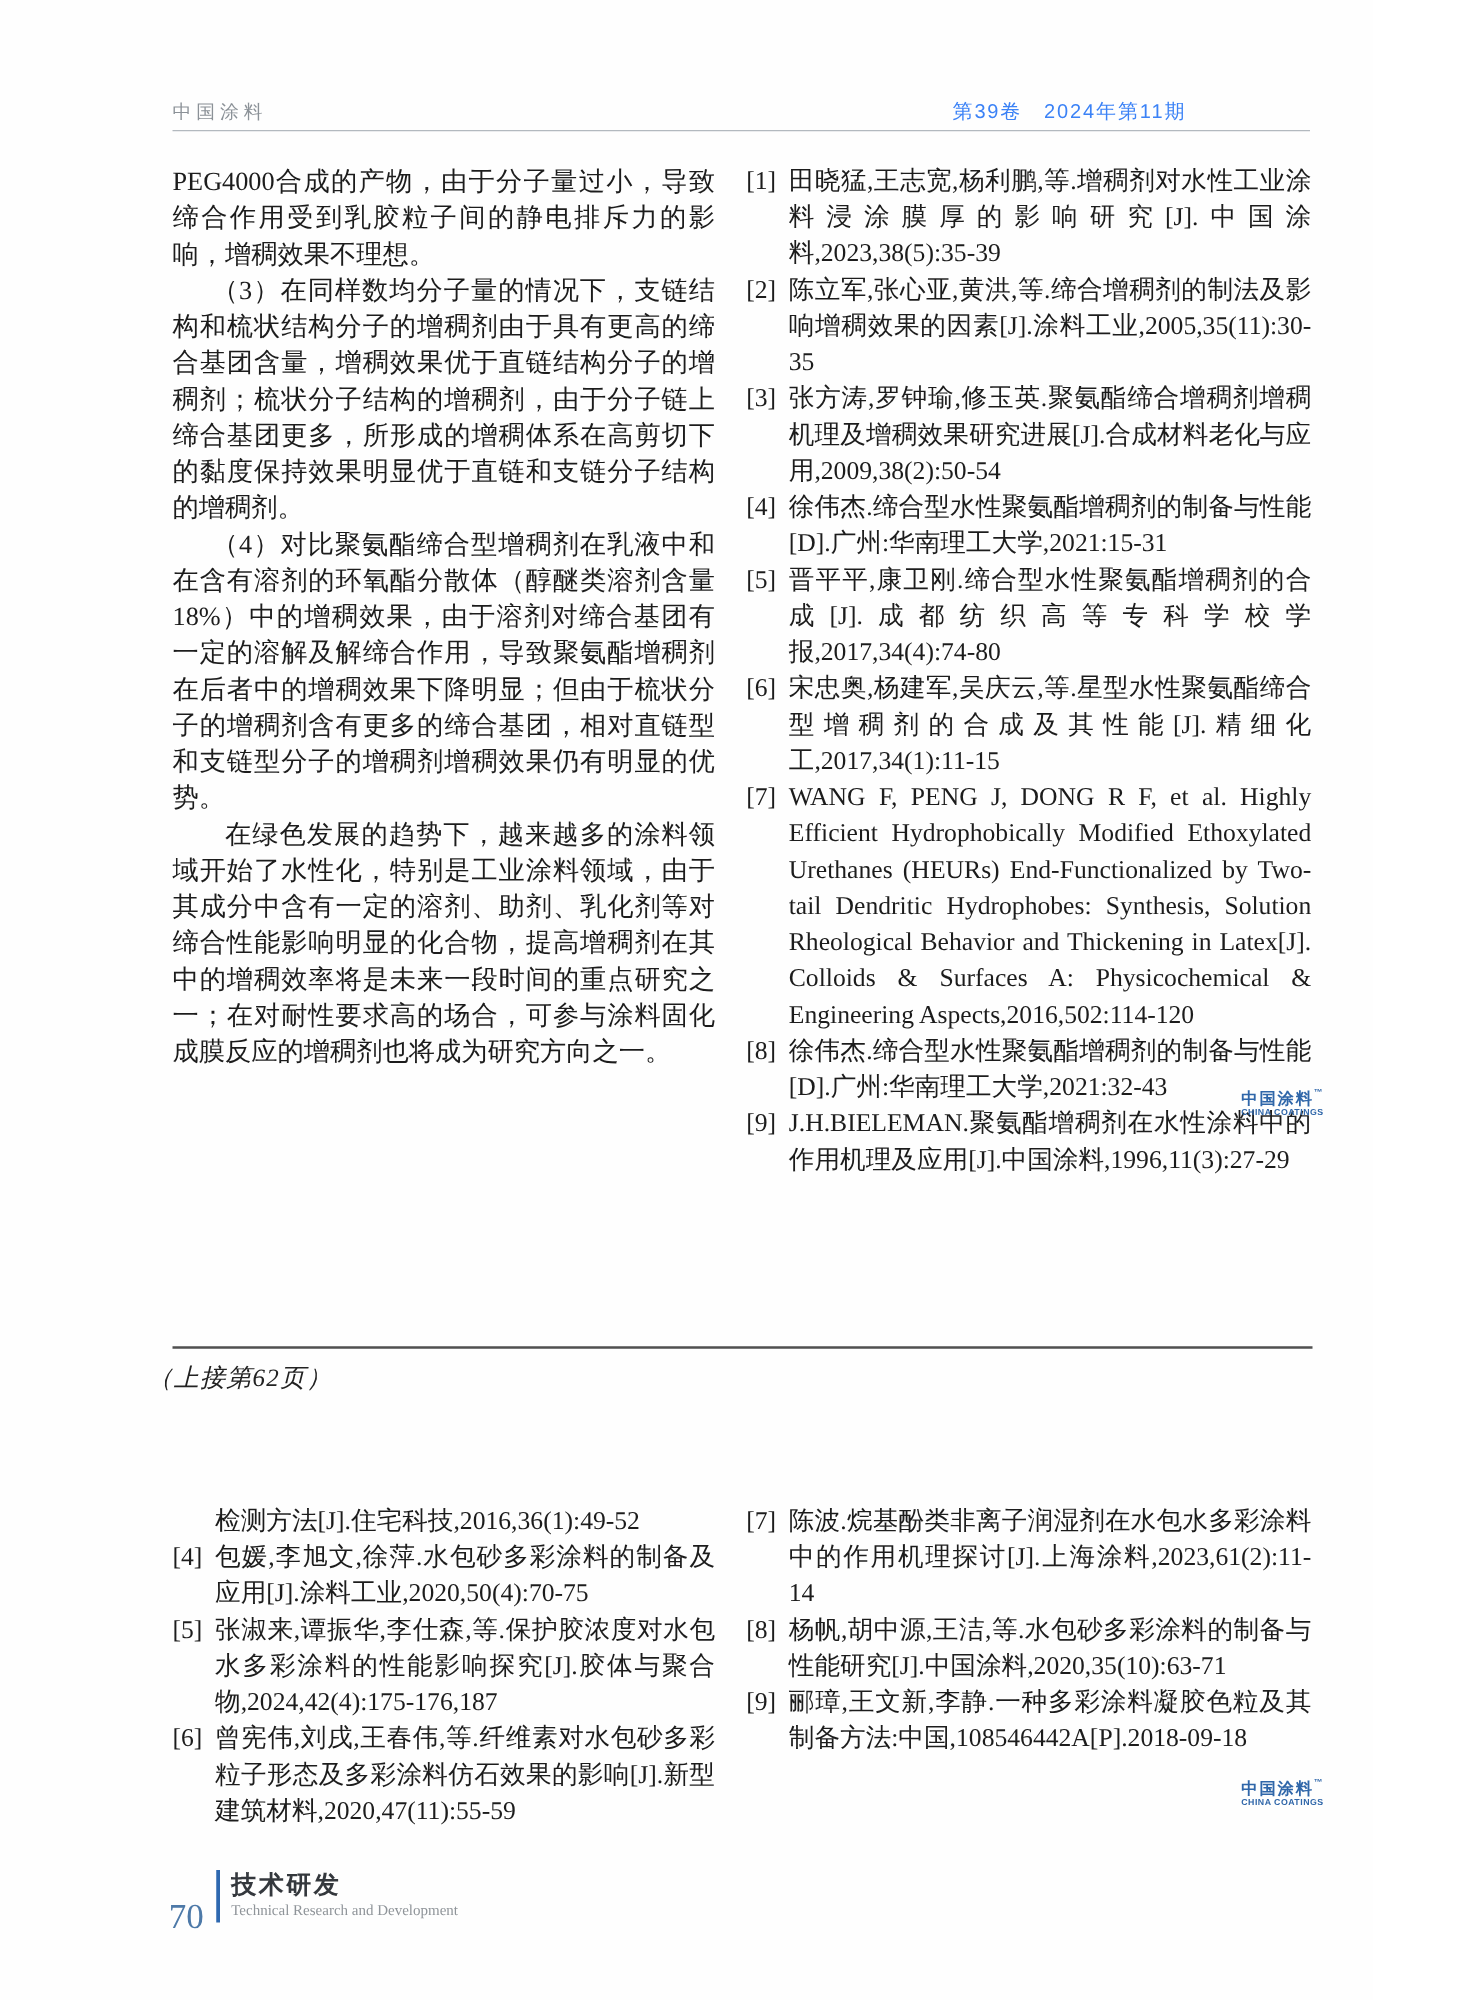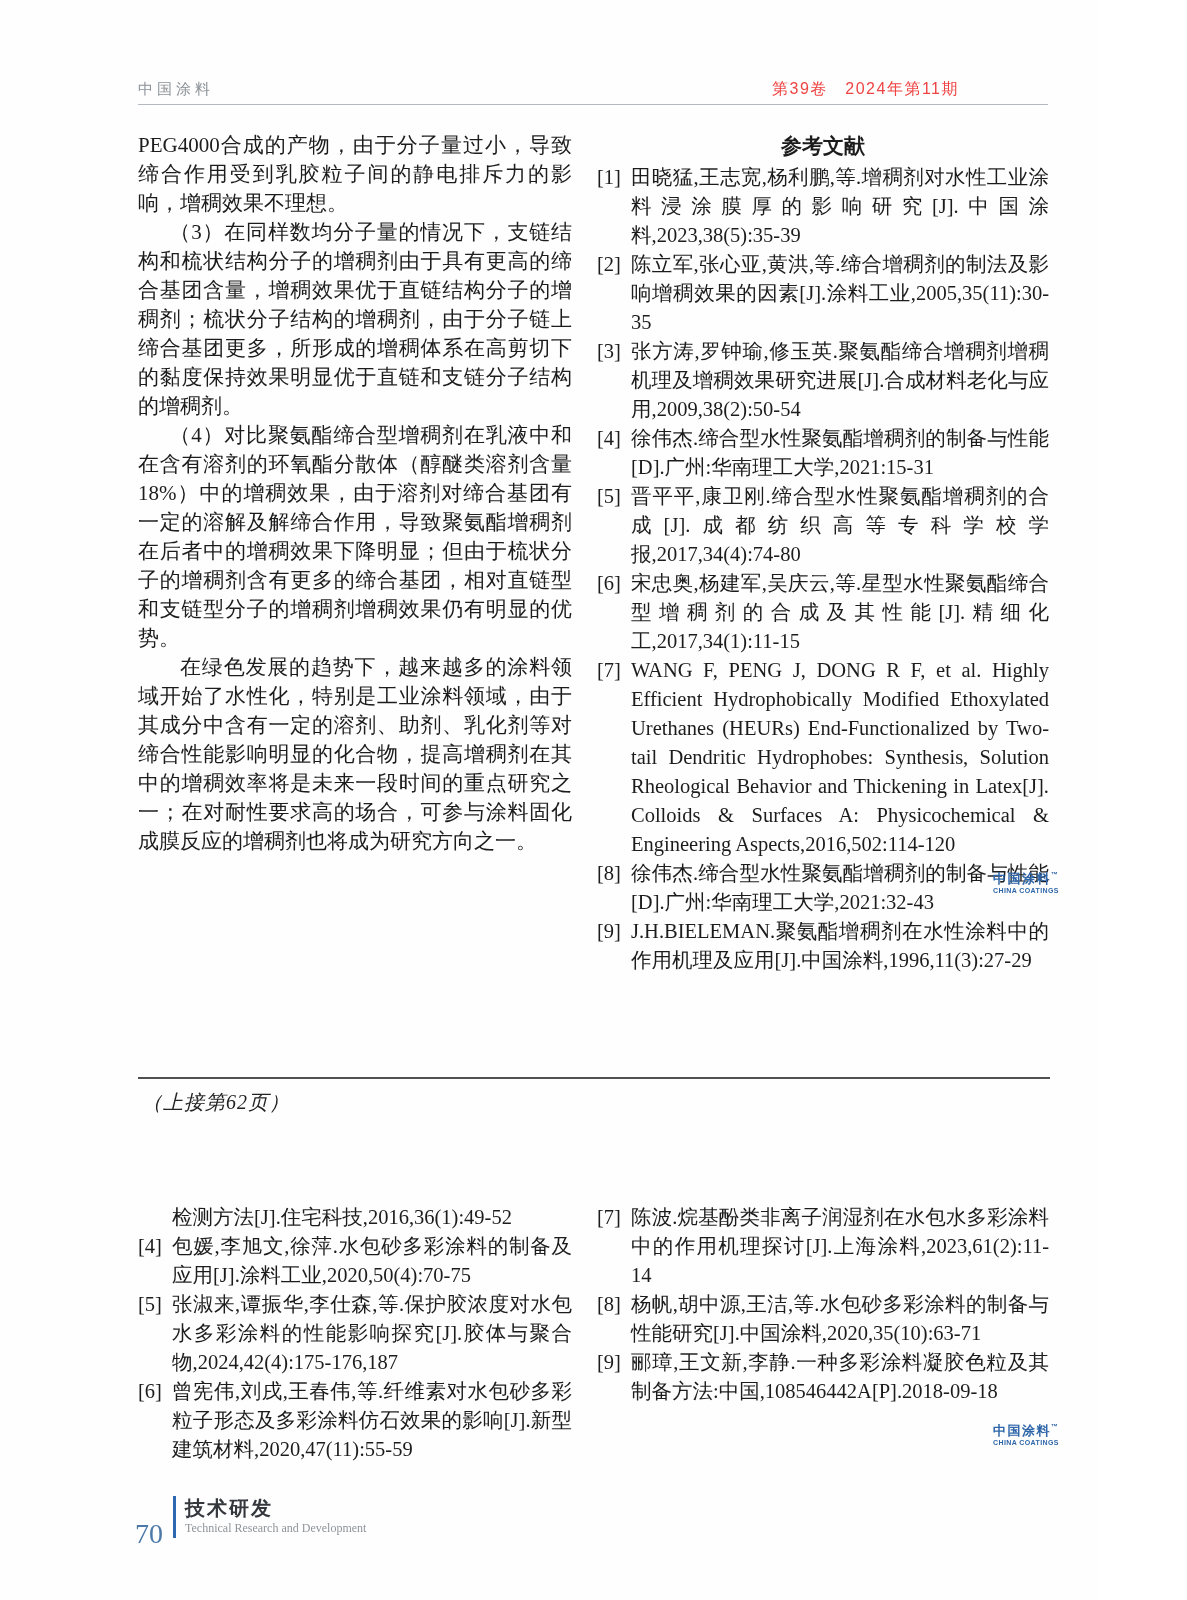--- a/index.html
+++ b/index.html
@@ -6,37 +6,37 @@
   .page{
     position:relative;width:1098px;height:1600px;background:#fefefe;
     font-family:"Liberation Serif","DejaVu Serif",serif;color:#1c1c1c;overflow:hidden;
   }
   
   .hdr-left{
     position:absolute;left:138px;top:80px;font-size:15px;letter-spacing:4px;
     color:#8b9197;font-family:"Liberation Sans","DejaVu Sans",sans-serif;
   }
   .hdr-right{
-    position:absolute;right:139px;top:79px;font-size:16px;letter-spacing:1.5px;
-    color:#ef4444;font-family:"Liberation Sans","DejaVu Sans",sans-serif;
+    position:absolute;right:149px;top:79px;font-size:16px;letter-spacing:1.5px;
+    color:#3b82f6;font-family:"Liberation Sans","DejaVu Sans",sans-serif;
   }
   .hdr-rule{position:absolute;left:138px;top:104px;width:910px;height:0;border-top:1px solid #b3b9bf;}
   
   .article{position:absolute;left:138px;top:131px;width:434px;}
   .article p{margin:0;font-size:21px;line-height:29px;text-align:justify;}
   .ind15{text-indent:1.5em;}
   .ind2{text-indent:2em;}
   .refs-col{position:absolute;left:597px;top:131px;width:452px;}
   .refs-title{font-size:21px;font-weight:bold;text-align:center;line-height:30px;margin-bottom:2px;}
   .ref{display:flex;font-size:20.5px;line-height:29px;}
   .rnum{flex:0 0 34px;width:34px;}
   .rtxt{flex:1;text-align:justify;}
   
   .divider{position:absolute;left:138px;top:1077px;width:912px;height:0;border-top:2px solid #505050;}
-  .cont-note{position:absolute;left:142px;top:1089px;font-size:20px;font-style:italic;letter-spacing:1px;color:#222;}
+  .cont-note{position:absolute;left:118px;top:1089px;font-size:20px;font-style:italic;letter-spacing:1px;color:#222;}
   .cont-left{position:absolute;left:138px;top:1203px;width:434px;}
   .cont-right{position:absolute;left:597px;top:1203px;width:452px;}
   
   .logo{position:absolute;color:#2f66a9;white-space:nowrap;}
   .logo1{left:993px;top:871px;}
   .logo2{left:993px;top:1423px;}
   .logo-cn{font-size:13px;font-weight:bold;letter-spacing:1.5px;line-height:15px;font-family:"Liberation Sans","DejaVu Sans",sans-serif;}
   .tm{font-size:7px;vertical-align:top;line-height:7px;}
   .logo-en{font-size:7px;letter-spacing:0.4px;line-height:9px;font-weight:bold;font-family:"Liberation Sans","DejaVu Sans",sans-serif;}
   
@@ -59,21 +59,20 @@
   <div class="hdr-rule"></div>
 
   <div class="article">
     <p>PEG4000合成的产物，由于分子量过小，导致缔合作用受到乳胶粒子间的静电排斥力的影响，增稠效果不理想。</p>
     <p class="ind15">（3）在同样数均分子量的情况下，支链结构和梳状结构分子的增稠剂由于具有更高的缔合基团含量，增稠效果优于直链结构分子的增稠剂；梳状分子结构的增稠剂，由于分子链上缔合基团更多，所形成的增稠体系在高剪切下的黏度保持效果明显优于直链和支链分子结构的增稠剂。</p>
     <p class="ind15">（4）对比聚氨酯缔合型增稠剂在乳液中和在含有溶剂的环氧酯分散体（醇醚类溶剂含量18%）中的增稠效果，由于溶剂对缔合基团有一定的溶解及解缔合作用，导致聚氨酯增稠剂在后者中的增稠效果下降明显；但由于梳状分子的增稠剂含有更多的缔合基团，相对直链型和支链型分子的增稠剂增稠效果仍有明显的优势。</p>
     <p class="ind2">在绿色发展的趋势下，越来越多的涂料领域开始了水性化，特别是工业涂料领域，由于其成分中含有一定的溶剂、助剂、乳化剂等对缔合性能影响明显的化合物，提高增稠剂在其中的增稠效率将是未来一段时间的重点研究之一；在对耐性要求高的场合，可参与涂料固化成膜反应的增稠剂也将成为研究方向之一。</p>
   </div>
 
   <div class="refs-col">
-    <div class="refs-title">参考文献</div>
     <div class="ref">
       <span class="rnum">[1]</span>
       <span class="rtxt">田晓猛,王志宽,杨利鹏,等.增稠剂对水性工业涂料浸涂膜厚的影响研究[J].中国涂料,2023,38(5):35-39</span>
     </div>
     <div class="ref">
       <span class="rnum">[2]</span>
       <span class="rtxt">陈立军,张心亚,黄洪,等.缔合增稠剂的制法及影响增稠效果的因素[J].涂料工业,2005,35(11):30-35</span>
     </div>
     <div class="ref">
       <span class="rnum">[3]</span>

